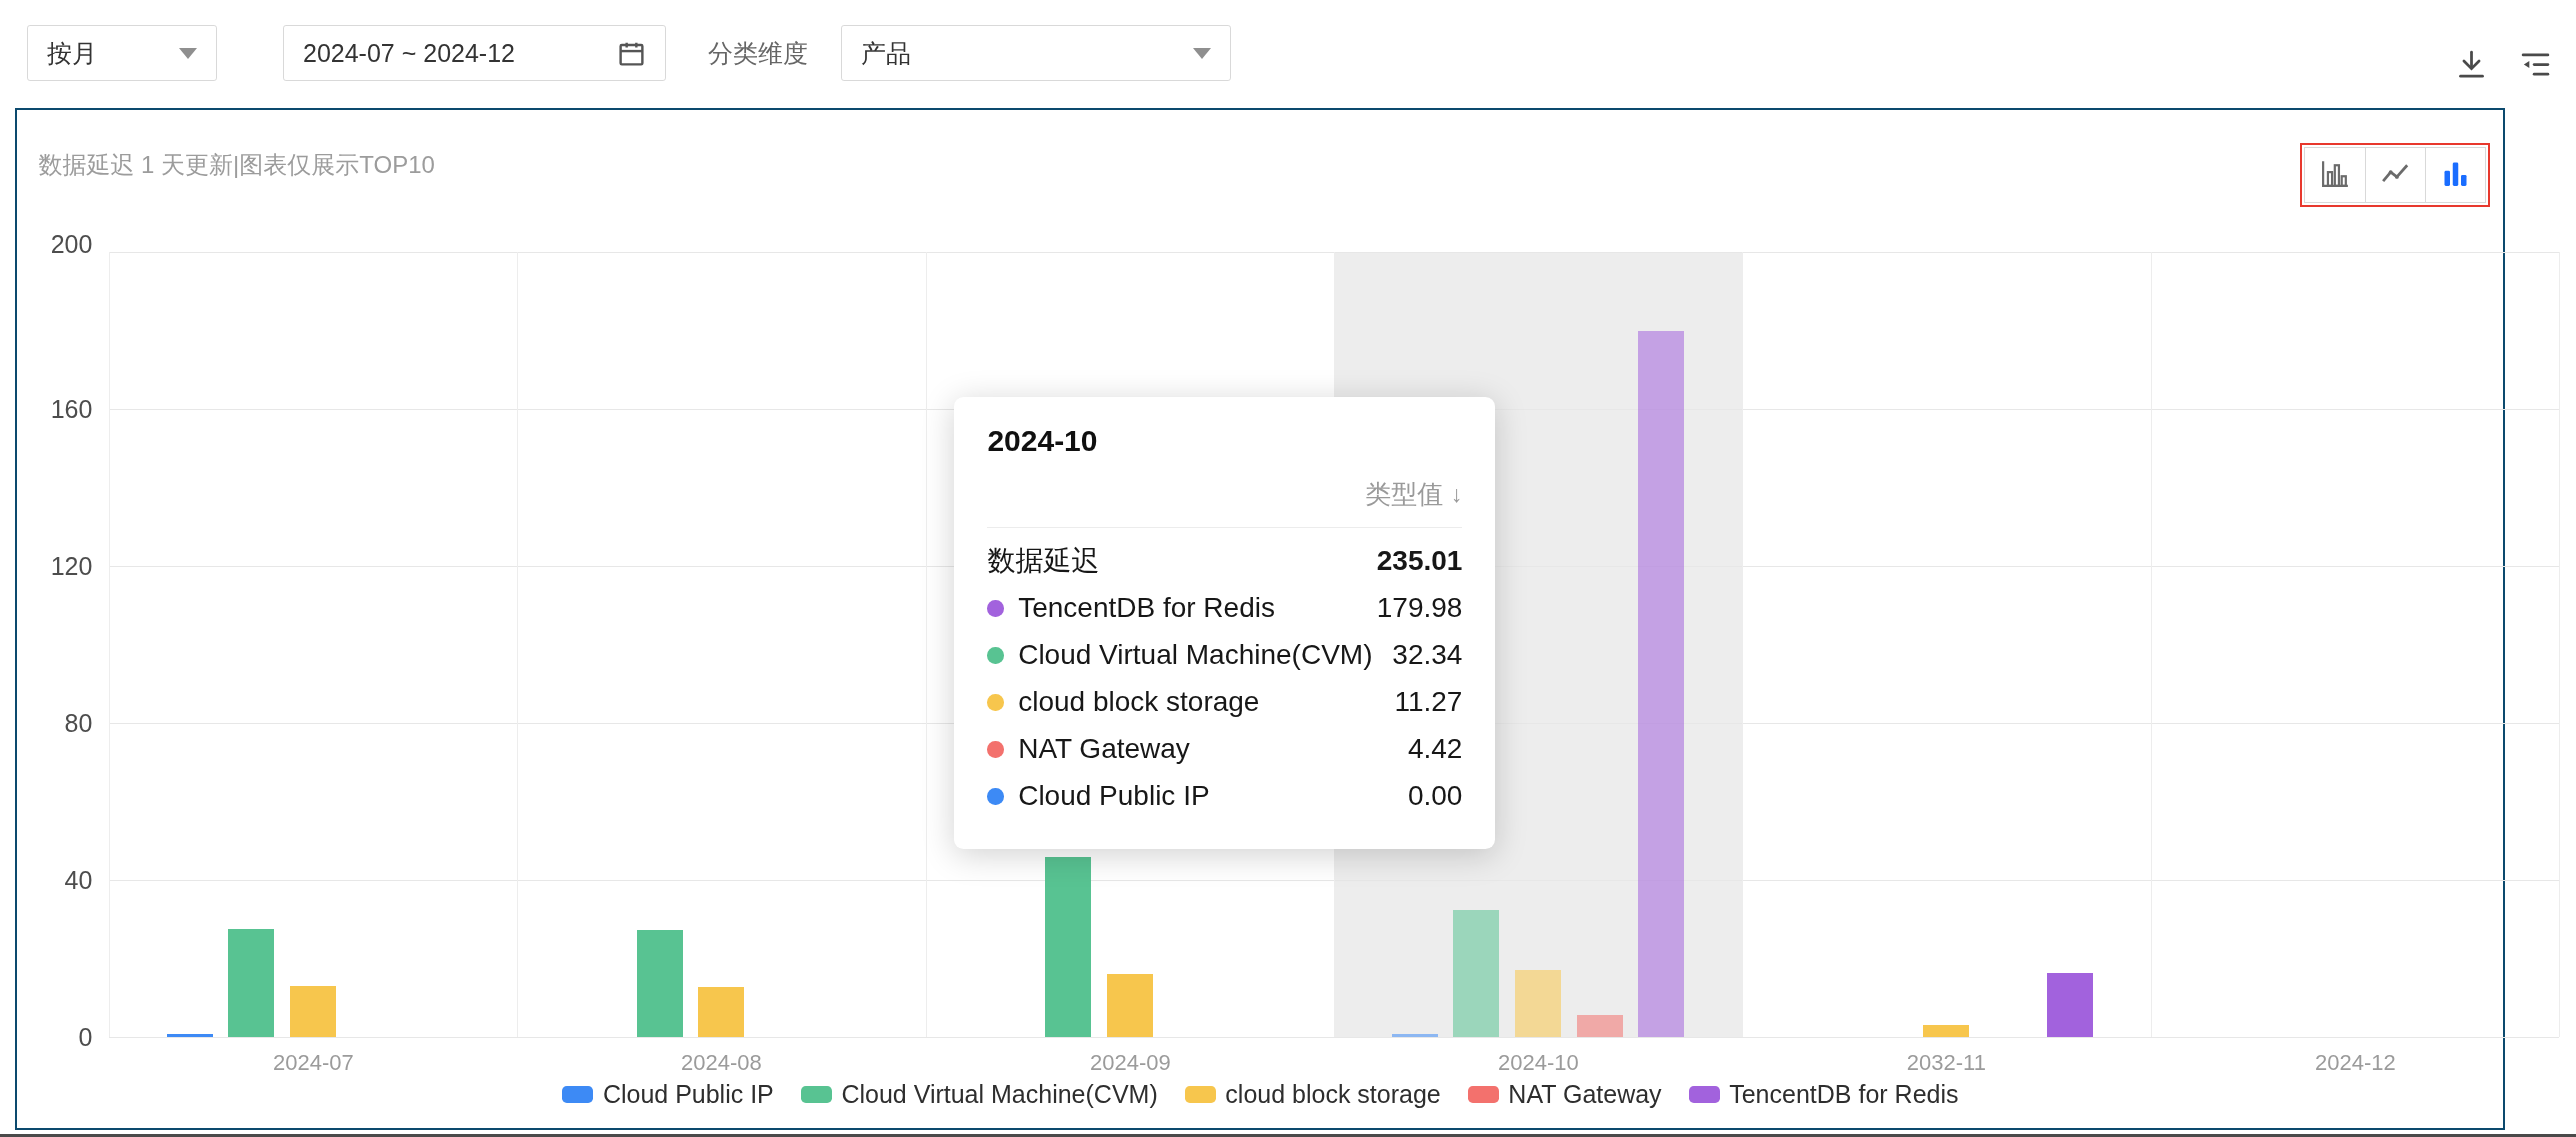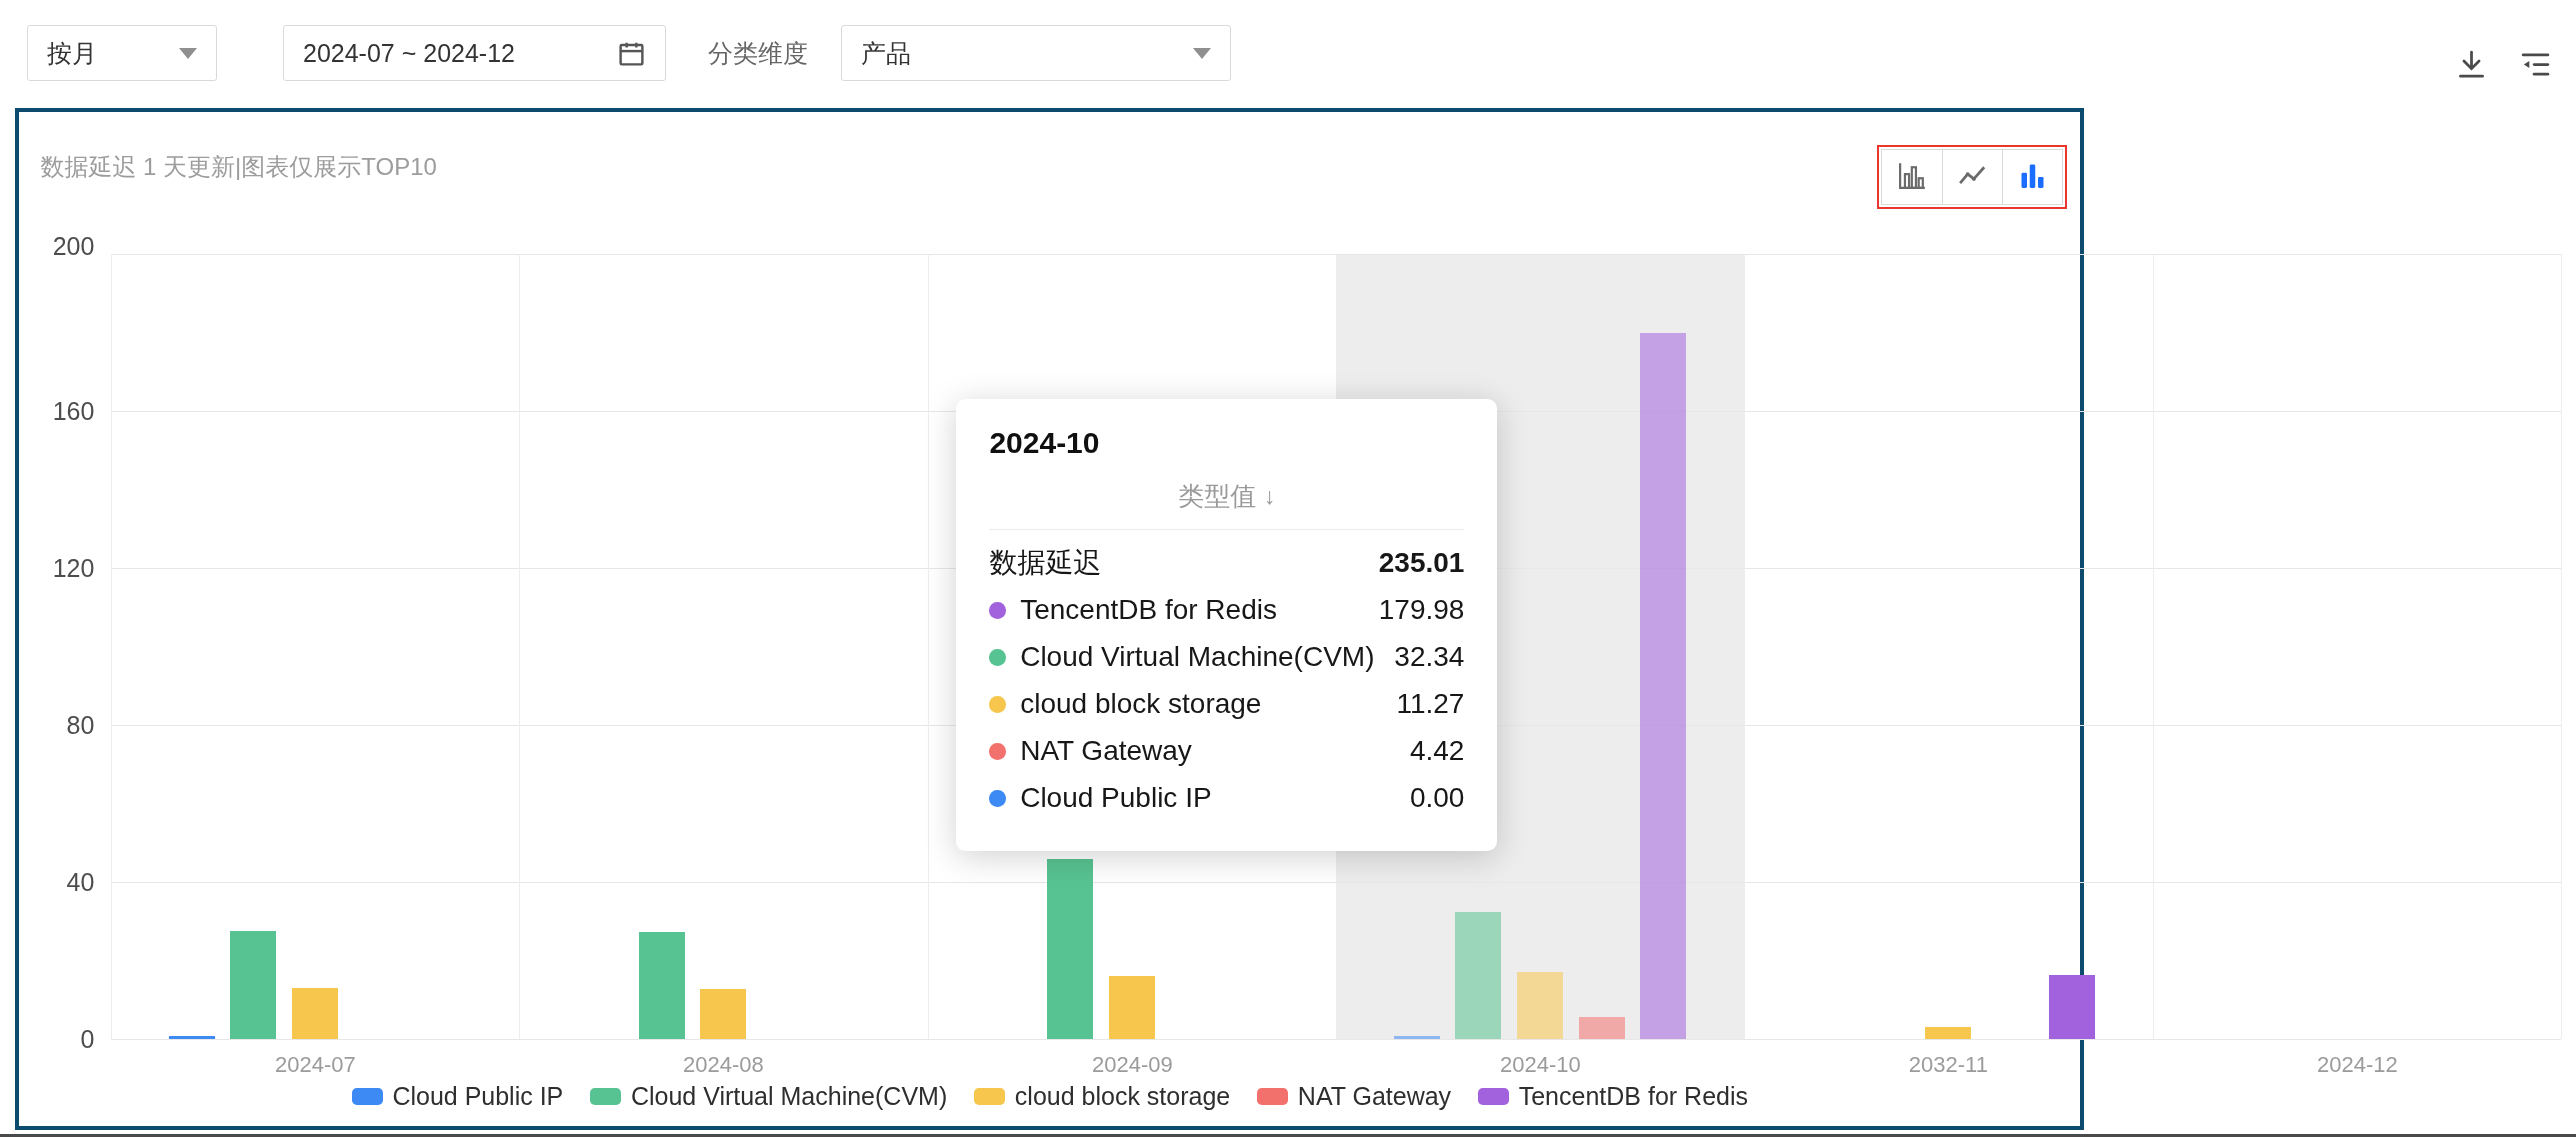--- a/index.html
+++ b/index.html
@@ -16,22 +16,22 @@
   }
   .caret { width: 0; height: 0; border-left: 9.6px solid transparent; border-right: 9.6px solid transparent;
     border-top: 11.6px solid #8f8f8f; margin-left: auto; }
   .dim-label { position: absolute; left: 708px; top: 25px; height: 56px; display: flex; align-items: center;
     font-size: 25px; color: #666; }
   .top-icons { position: absolute; right: 21px; top: 46px; display: flex; gap: 25px; align-items: center; }
   .icon-btn { background: none; border: none; cursor: pointer; width: 39px; height: 39px;
     display: flex; align-items: center; justify-content: center; }
 
   
-  .panel { position: absolute; left: 15.4px; top: 108px; width: 2069px; height: 1022px;
-    border: 4px solid #0c4a6e; background: #fff; }
+  .panel { position: absolute; left: 15.4px; top: 108px; width: 2490px; height: 1022px;
+    border: 2px solid #0c4a6e; background: #fff; }
   .note { position: absolute; left: 21px; top: 39px; font-size: 24px; color: #9c9c9c; }
 
   .cbtn-red { position: absolute; top: 33px; right: 13.5px; border: 2.9px solid #e8382d; padding: 1.9px; }
   .cbtn-group { display: flex; border: 1px solid #d9d9d9; background: #fff; }
   .cbtn { width: 60px; height: 54px; background: #fff; border: none; border-left: 1px solid #d9d9d9;
     display: flex; align-items: center; justify-content: center; cursor: pointer; }
   .cbtn:first-child { border-left: none; }
 
   
   .plot { position: absolute; left: 92px; top: 142px; width: 2450px; height: 785px; }
@@ -48,21 +48,21 @@
   .legend { position: absolute; left: 0; top: 970px; width: 100%; display: flex;
     justify-content: center; align-items: center; gap: 27px; }
   .legend-item { display: flex; align-items: center; cursor: pointer; }
   .legend-swatch { width: 31px; height: 17.3px; border-radius: 4.8px; }
   .legend-label { font-size: 25px; color: #2e2e2e; margin-left: 9.6px; }
 
   
   .tooltip { position: absolute; left: 937px; top: 287px; width: 541px; background: #fff;
     border-radius: 9.6px; box-shadow: 0 5.8px 33px rgba(0,0,0,.18); padding: 27px 33px 29px; z-index: 5; }
   .tt-title { font-size: 30px; font-weight: 700; color: #101010; margin-bottom: 19px; }
-  .tt-header { display: flex; justify-content: center; color: #9a9a9a; font-size: 26px; margin-bottom: 15.4px; }
+  .tt-header { display: flex; justify-content: flex-end; color: #9a9a9a; font-size: 26px; margin-bottom: 15.4px; }
   .tt-sort { font-size: 23px; color: #9a9a9a; margin-left: 7.7px; }
   .tt-divider { height: 1px; background: #ececec; margin-bottom: 9.6px; }
   .tt-row { display: flex; justify-content: space-between; align-items: center; height: 47px;
     font-size: 28px; color: #171717; }
   .tt-left { display: flex; align-items: center; }
   .tt-dot { width: 16.4px; height: 16.4px; border-radius: 50%; margin-right: 14.4px; flex: 0 0 auto; }
   .tt-value.bold { font-weight: 700; }
 
   .bottom-edge { position: absolute; left: 0; bottom: 0; width: 100%; height: 3.9px; background: #4a4a4a; }
 </style>

